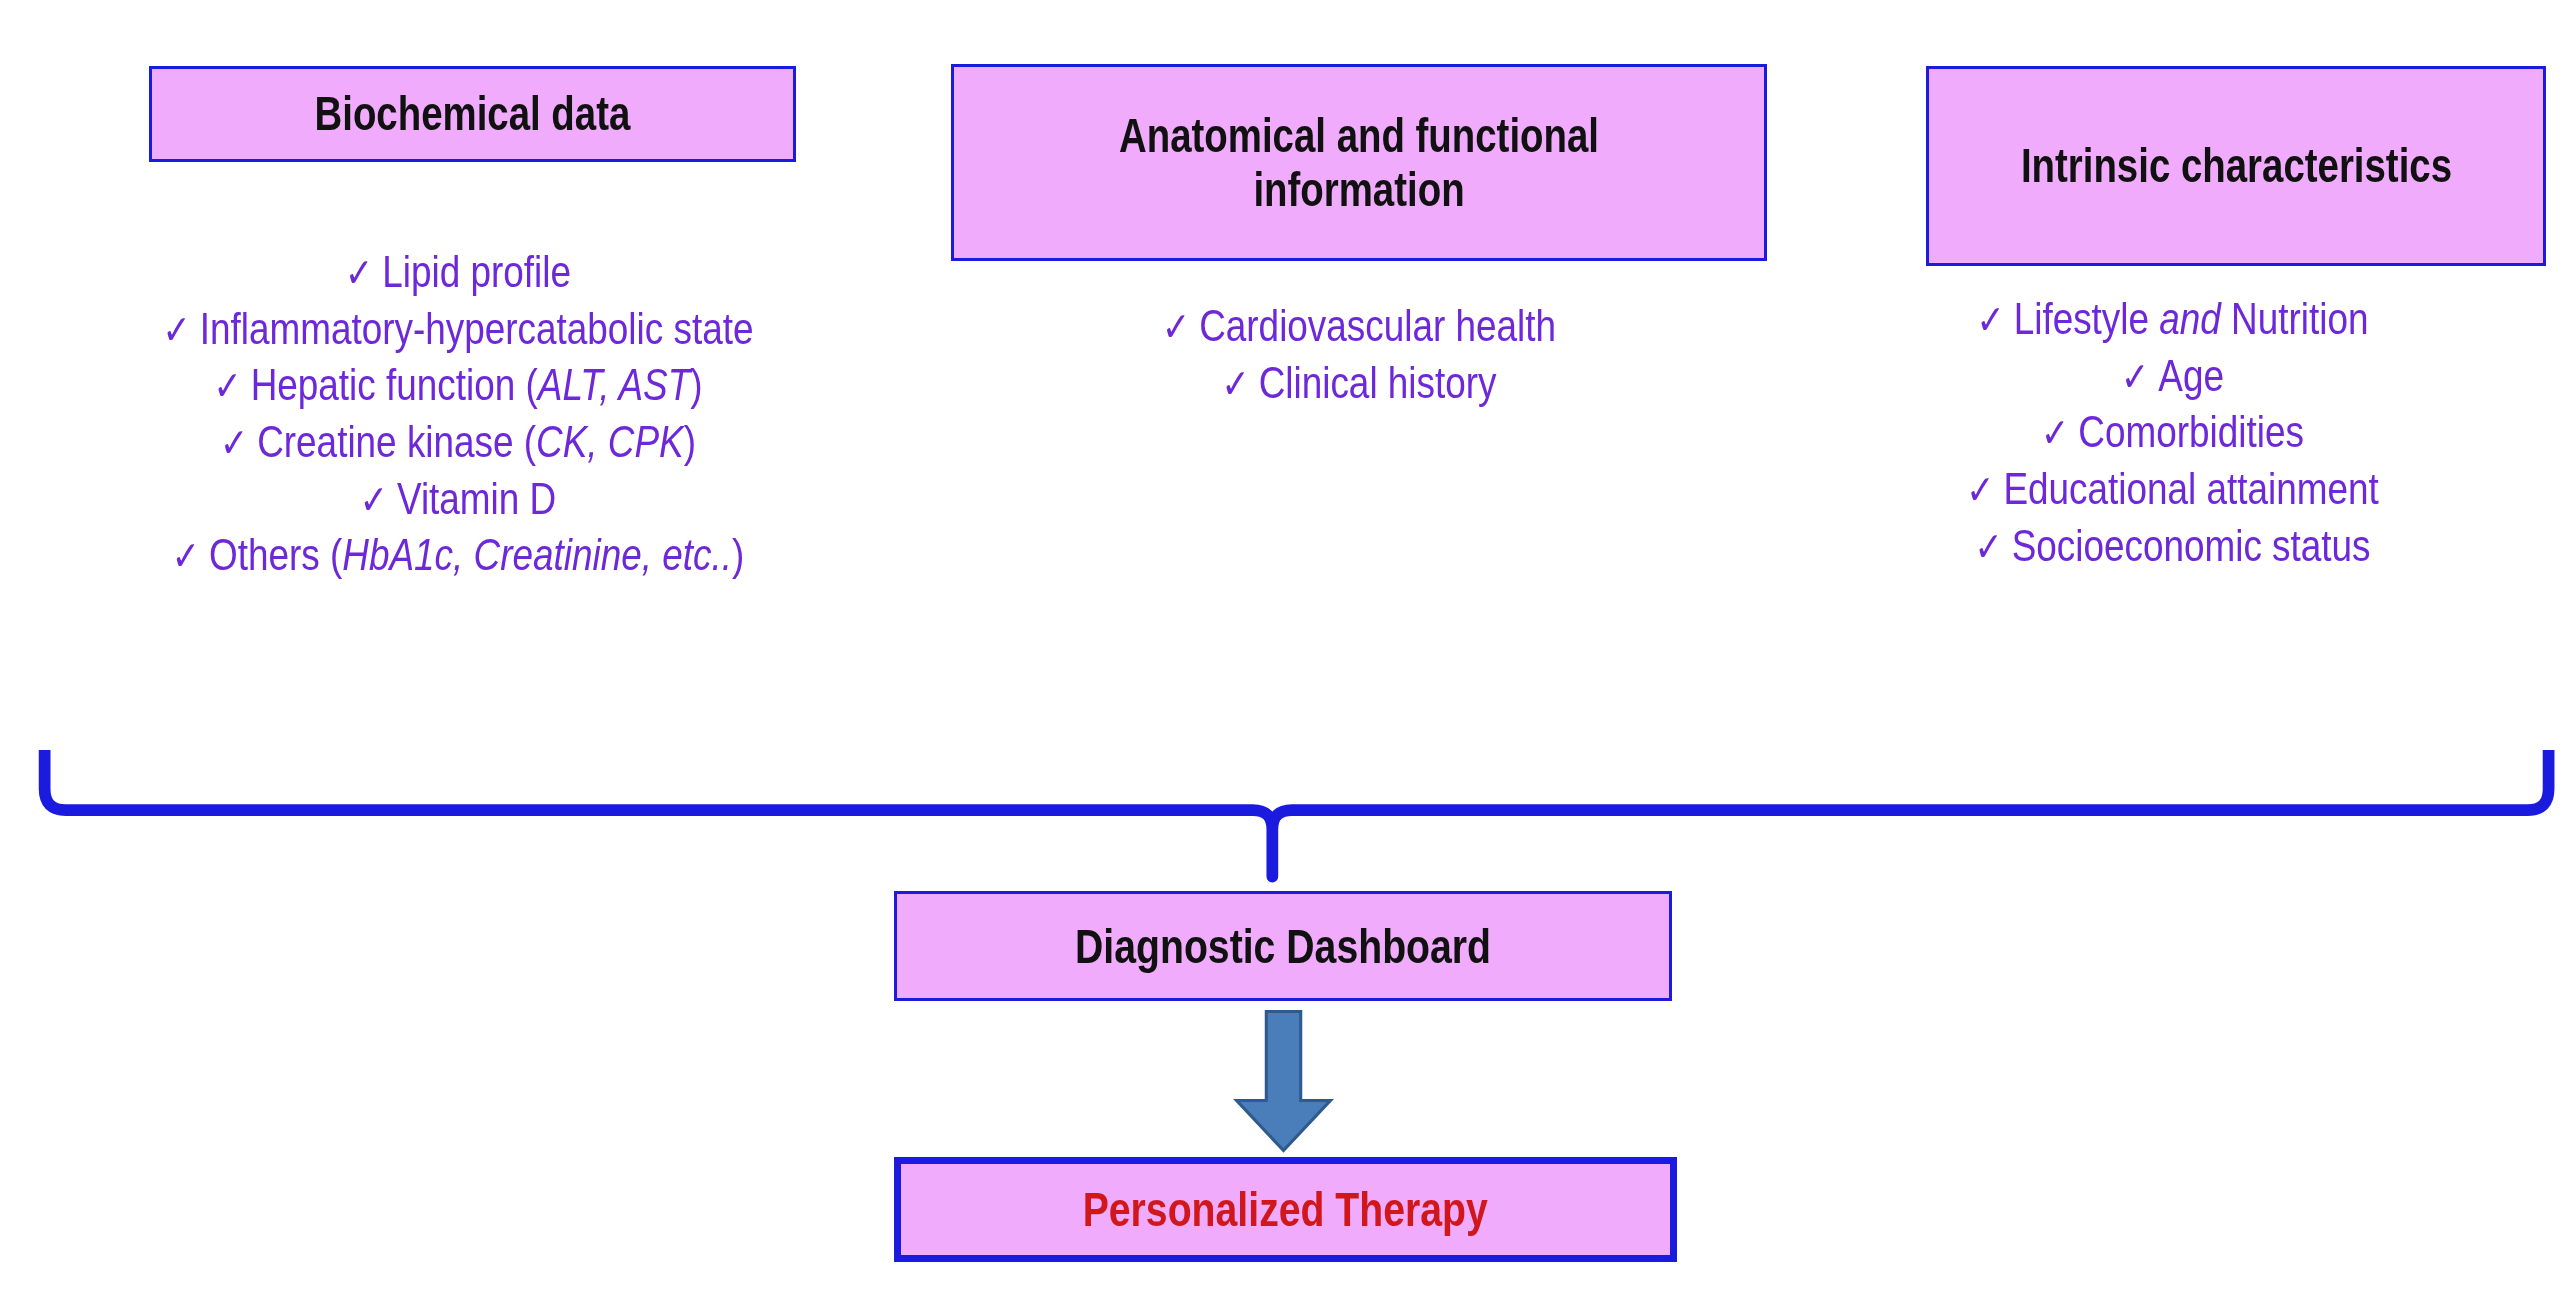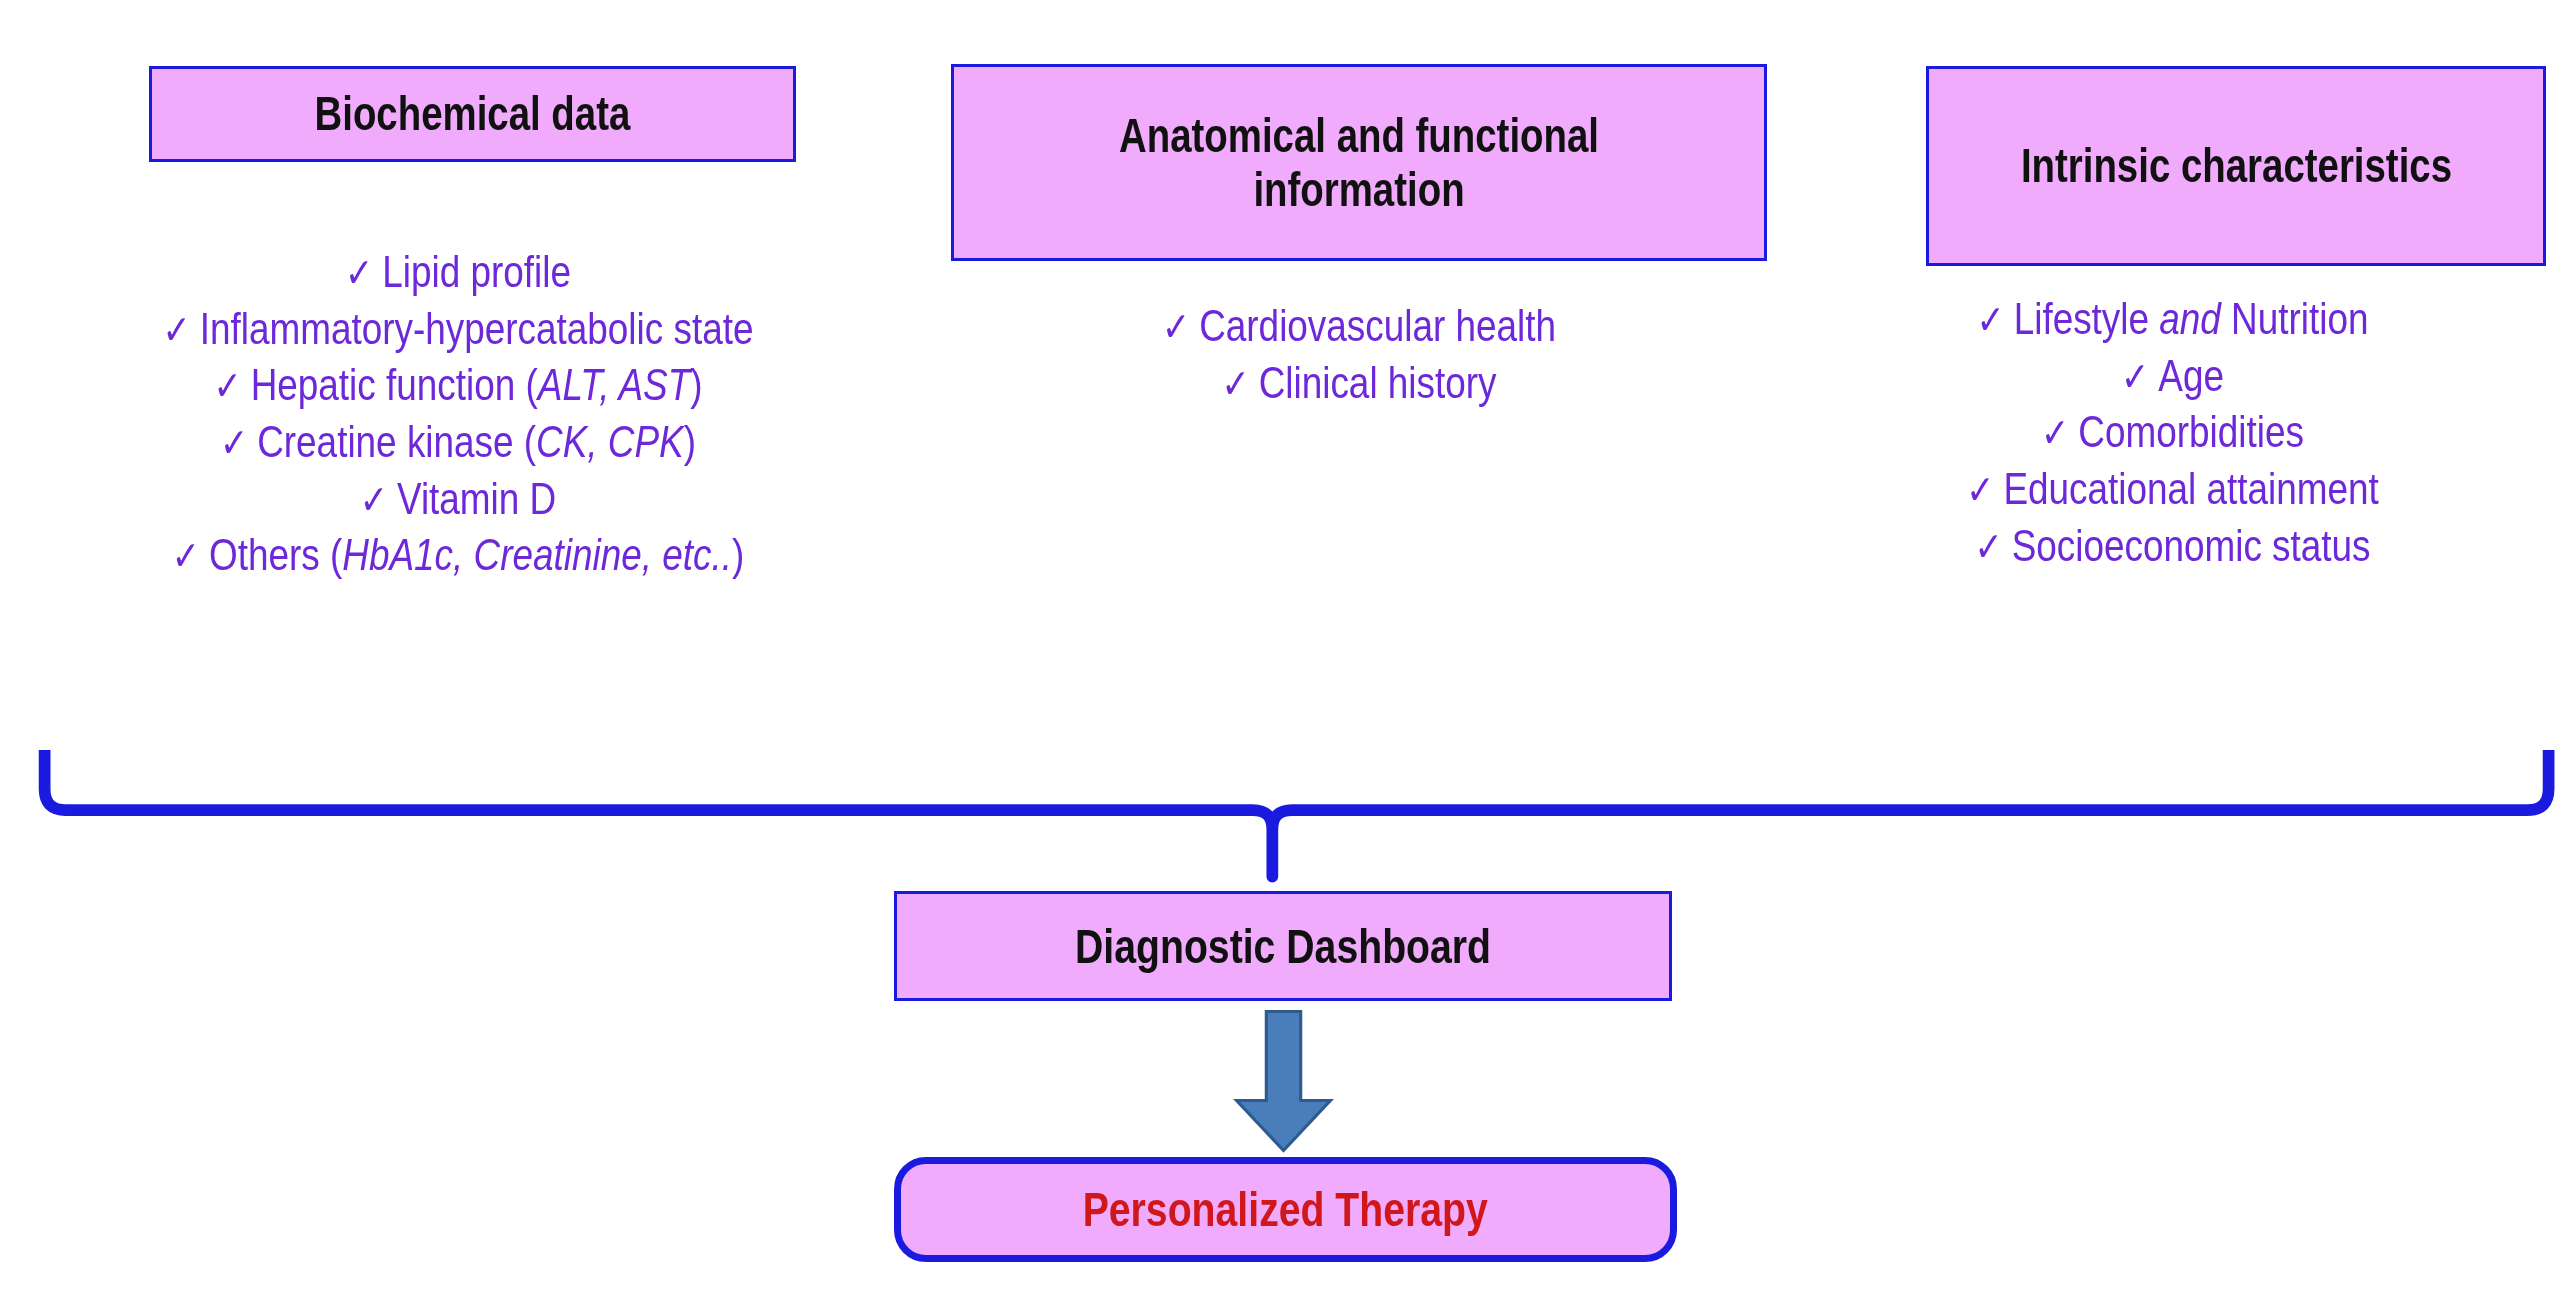--- a/index.html
+++ b/index.html
@@ -35,21 +35,21 @@
   #col-anatomical{left:951px;top:298px;width:816px;}
   #col-intrinsic{left:1824px;top:291px;width:697px;}
 
   
   #brace-svg{position:absolute;left:0px;top:728px;width:2576px;height:172px;}
 
   
   #box-dashboard{left:894px;top:844px;width:778px;height:110px;margin-top:47px;}
   #box-dashboard .boxtext{font-size:49px;color:#111111;}
   #box-therapy{left:894px;top:1157px;width:783px;height:105px;
-               border-width:7px;border-radius:32px;}
+               border-width:7px;}
   #box-therapy .boxtext{font-size:49px;color:#d0181c;}
 
   
   #arrow-svg{position:absolute;left:1221px;top:1008px;width:125px;height:146px;}
 </style>
 </head>
 <body>
 
 <div class="canvas">
 

